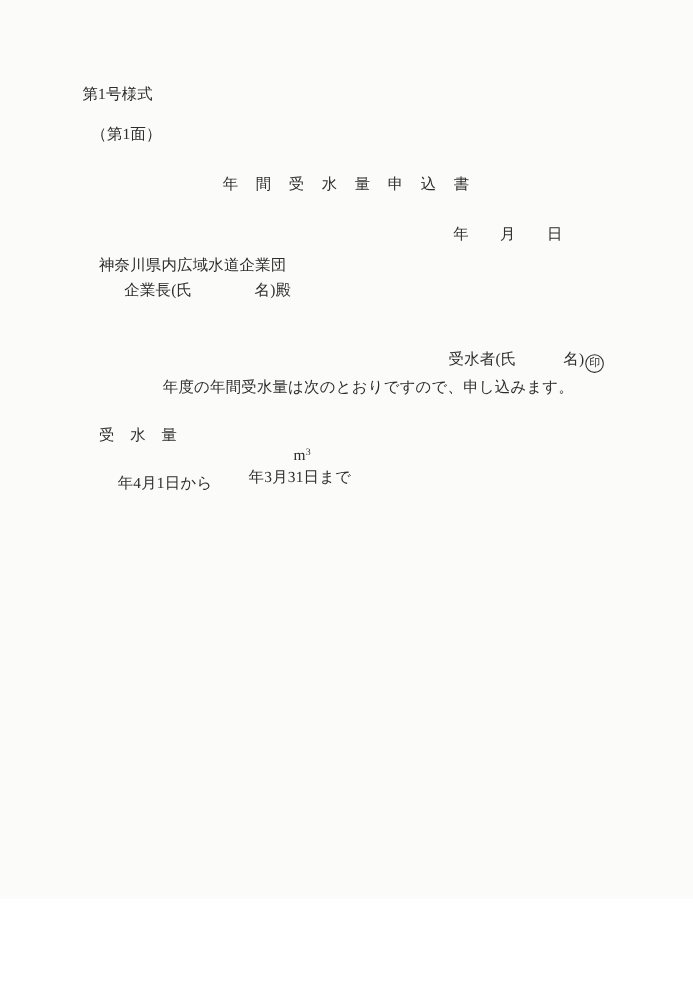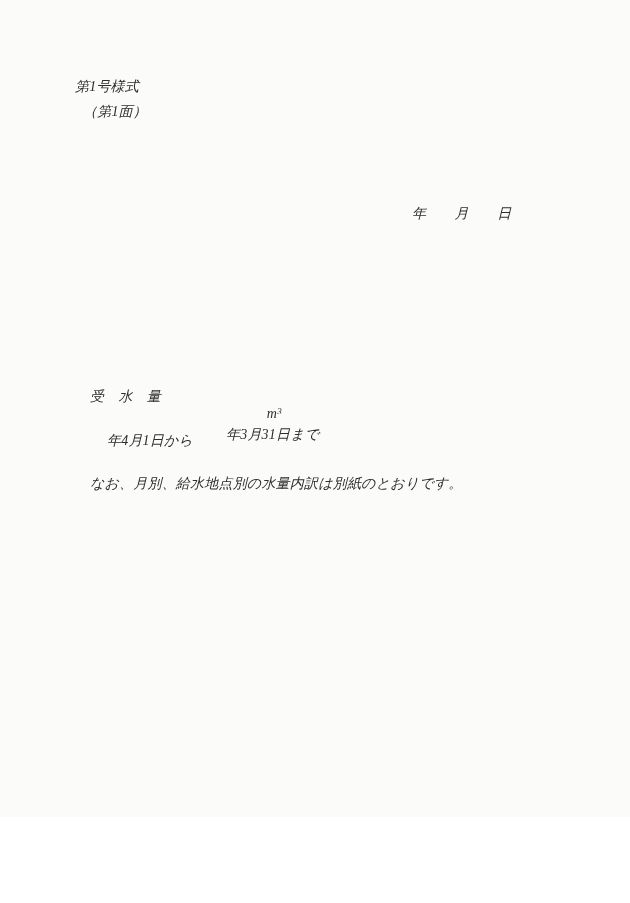--- a/index.html
+++ b/index.html
@@ -13,21 +13,20 @@
     background: #ffffff;
   }
   .page {
     position: relative;
     width: 630px;
     height: 817px;
     overflow: hidden;
     font-size: 14px;
     line-height: 1.2;
     letter-spacing: 0.2px;
-    font-style: italic;
   }
   .line {
     position: absolute;
     white-space: pre;
   }
   .title-line {
     left: 0;
     right: 0;
     text-align: center;
     letter-spacing: 1px;
@@ -50,35 +49,41 @@
     letter-spacing: 0;
   }
 </style>
 </head>
 <body>
 
 <div class="page" style="background: rgb(251, 251, 250); color: rgb(45, 45, 45);">
 
   <div class="line" style="left:75px; top:79px">第1号様式</div>
 
-  <div class="line" style="left:83px; top:104px">（第1面）</div>
+  <div class="line" style="left:83px; top:115px">（第1面）</div>
 
 
+  <div class="line title-line" style="top:161px">年　間　受　水　量　申　込　書</div>
 
   <div class="line" style="left:412px; top:206px">年　　月　　日</div>
 
+  <div class="line" style="left:90px; top:234px">神奈川県内広域水道企業団</div>
 
+  <div class="line" style="left:113px; top:257px">企業長(氏　　　　名)殿</div>
 
+  <div class="line" style="left:393px; top:303px">
+    <span>受水者(氏　　　名)</span><span class="seal">印</span>
+  </div>
 
+  <div class="line" style="left:148px; top:345px">年度の年間受水量は次のとおりですので、申し込みます。</div>
 
   <div class="line" style="left:90px; top:389px">受　水　量</div>
 
   <div class="line unit" style="left:252px; top:389px">
     <span>m</span><sup>3</sup>
   </div>
 
   <div class="line" style="left:107px; top:433px">年4月1日から</div>
 
   <div class="line" style="left:226px; top:427px">年3月31日まで</div>
 
-  <div class="line" style="left:90px; top:476px">なお、月別、給水地点別の水量内訳は別紙のとおりです。</div>
 
 </div>
 
 </body></html>

